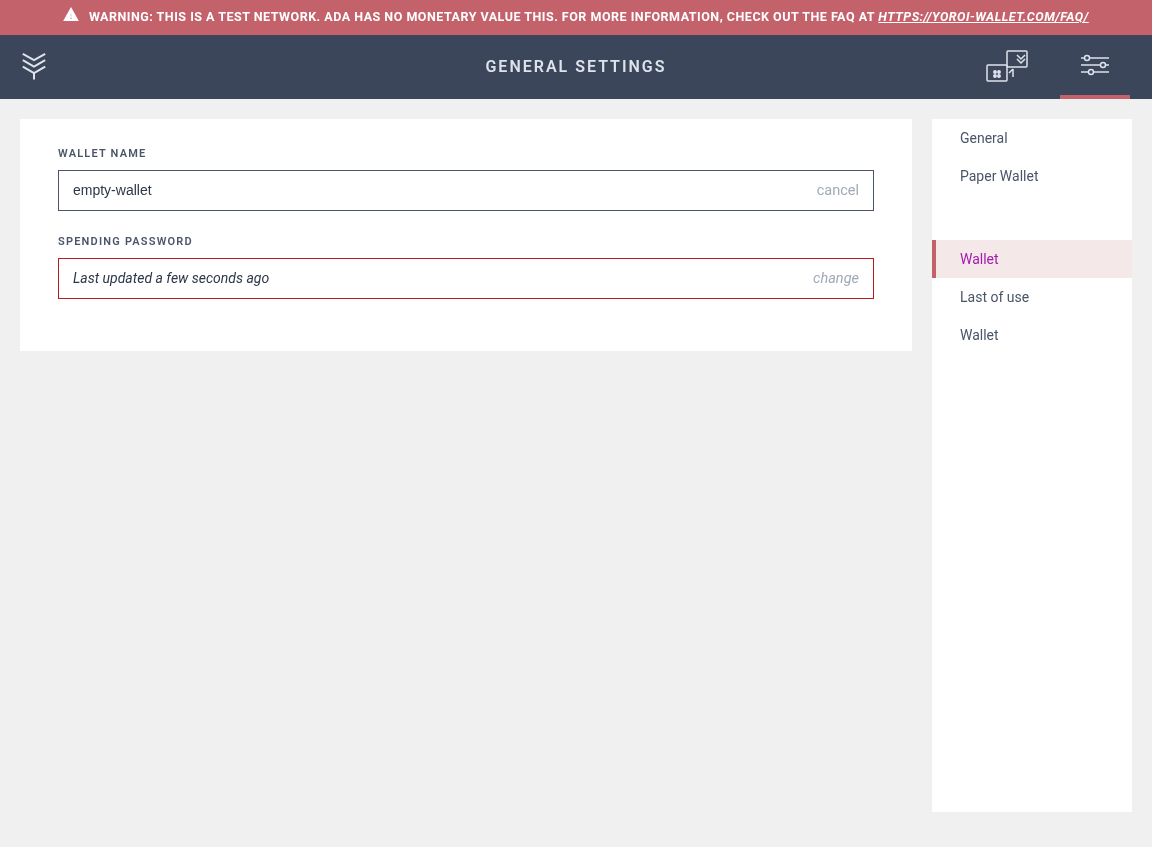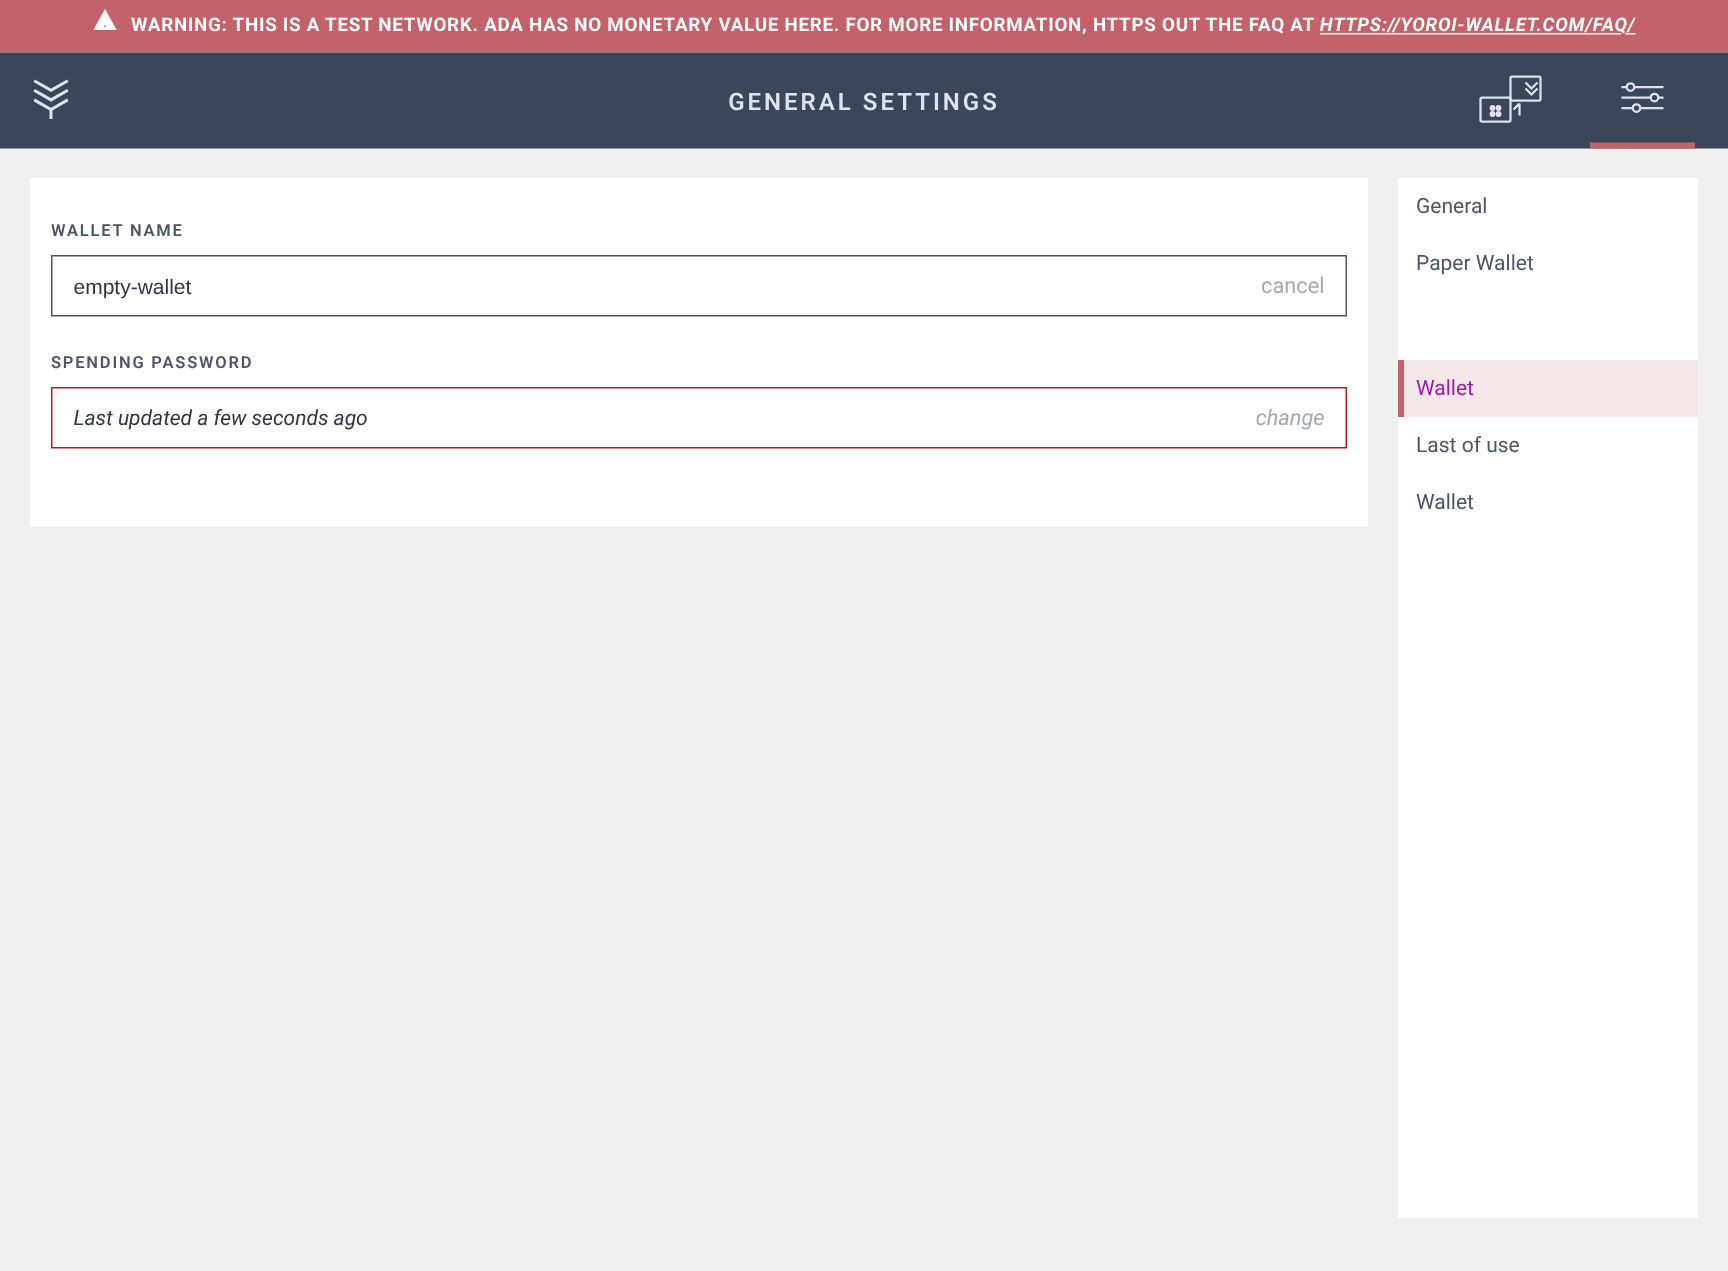--- a/index.html
+++ b/index.html
@@ -75,21 +75,21 @@
     }
     .main-area {
       display: flex;
       height: calc(847px - 50px - 64px);
       padding: 20px;
       gap: 20px;
     }
     .content-panel {
       flex: 1;
       background: white;
-      padding: 28px 14px;
+      padding: 28px 38px;
       height: fit-content;
     }
     .field-label {
       font-size: 11px;
       font-weight: 600;
       letter-spacing: 1.2px;
       color: #4A5568;
       margin-bottom: 10px;
     }
     .input-row {
@@ -119,21 +119,21 @@
       color: #a0aab6;
       font-size: 14.5px;
       cursor: pointer;
     }
     .side-nav {
       width: 200px;
       background: white;
       height: 100%;
     }
     .side-nav-item {
-      padding: 11px 8px;
+      padding: 11px 24px;
       font-size: 14px;
       color: #4A5568;
       cursor: pointer;
       border-left: 4px solid transparent;
     }
     .side-nav-item.active {
       background: #f5e8e9;
       border-left: 4px solid #C4626B;
       font-weight: 400;
       color: #a21caf;
@@ -144,21 +144,21 @@
 <body>
 
 <div class="warning-banner">
   <span class="warn-icon">
     <svg width="16" height="16" viewBox="0 0 24 24" fill="white">
         <path d="M12 2 L22 20 L2 20 Z M12 9 L12 14 M12 16.5 L12 17" stroke="white" stroke-width="2" fill="none"></path>
         <path d="M12 2 L22 20 L2 20 Z" fill="white" opacity="0.15"></path>
         <path d="M1 21h22L12 2 1 21zm12-3h-2v-2h2v2zm0-4h-2v-4h2v4z"></path>
       </svg>
   </span>
-  <span>WARNING: THIS IS A TEST NETWORK. ADA HAS NO MONETARY VALUE HERE. FOR MORE INFORMATION, HTTPS OUT THE FAQ AT </span>
+  <span>WARNING: THIS IS A TEST NETWORK. ADA HAS NO MONETARY VALUE THIS. FOR MORE INFORMATION, CHECK OUT THE FAQ AT </span>
   <a href="#">HTTPS://YOROI-WALLET.COM/FAQ/</a>
 </div>
 
 <div class="top-bar">
   <div class="logo">
     <svg width="32" height="32" viewBox="0 0 40 40" fill="none" stroke="currentColor" stroke-width="2.5">
       <path d="M6 6 L20 14 L34 6"></path>
       <path d="M6 14 L20 22 L34 14"></path>
       <path d="M6 22 L20 30 L34 22"></path>
       <path d="M20 30 L20 38"></path>

